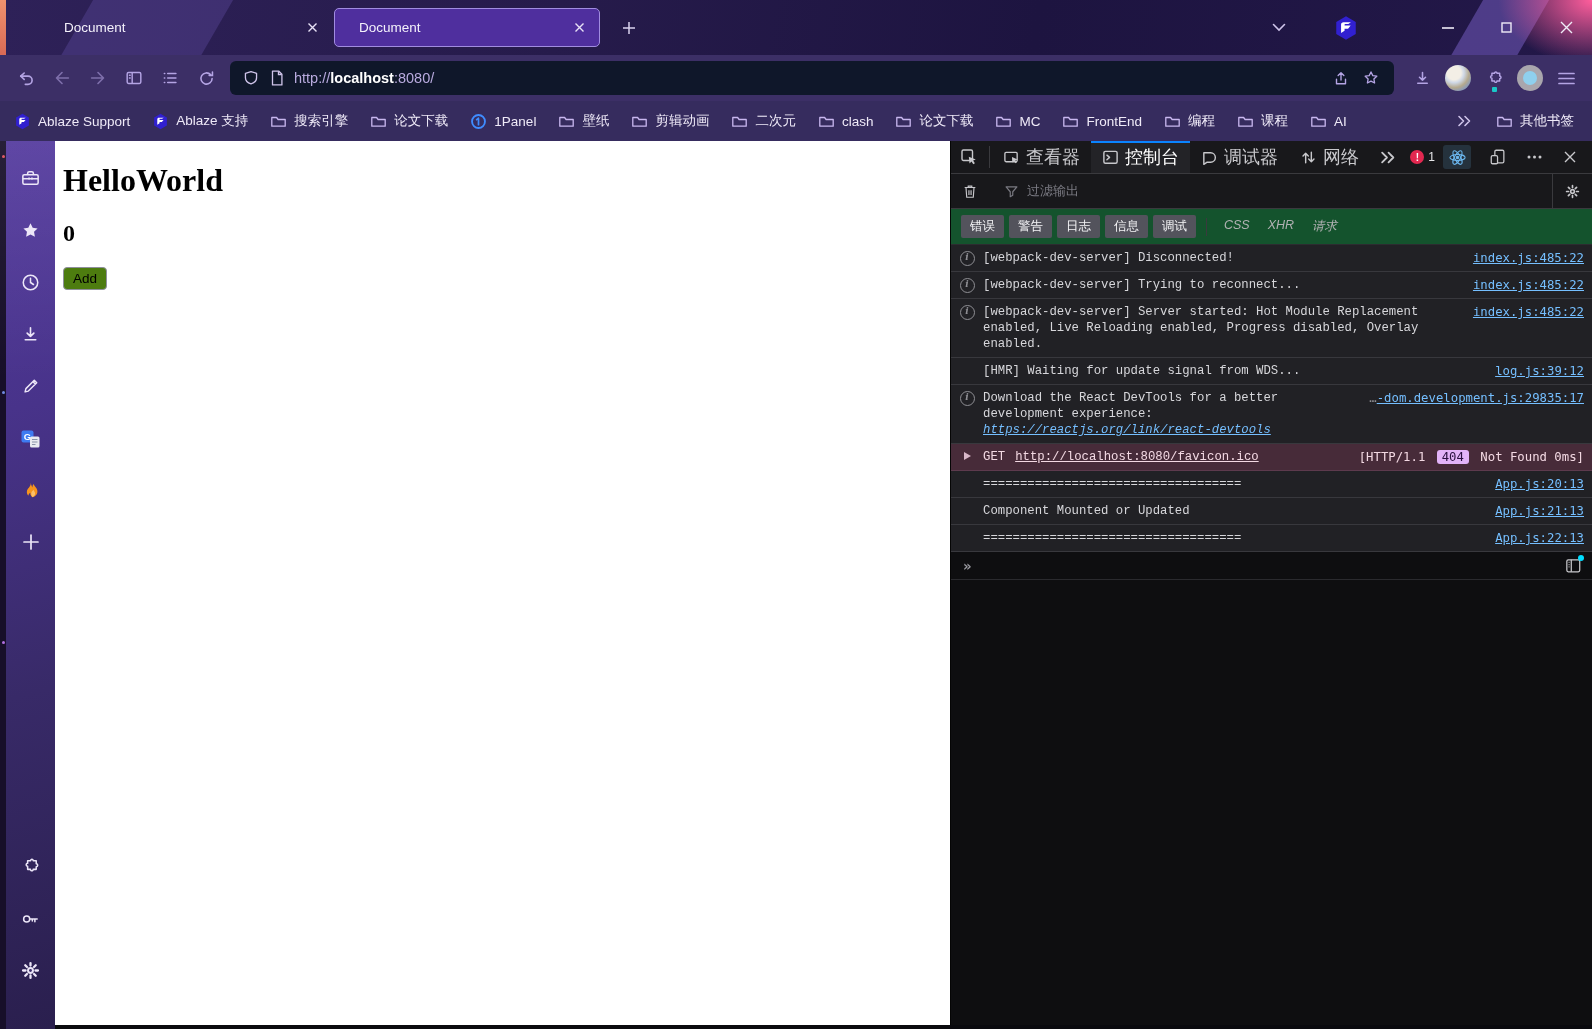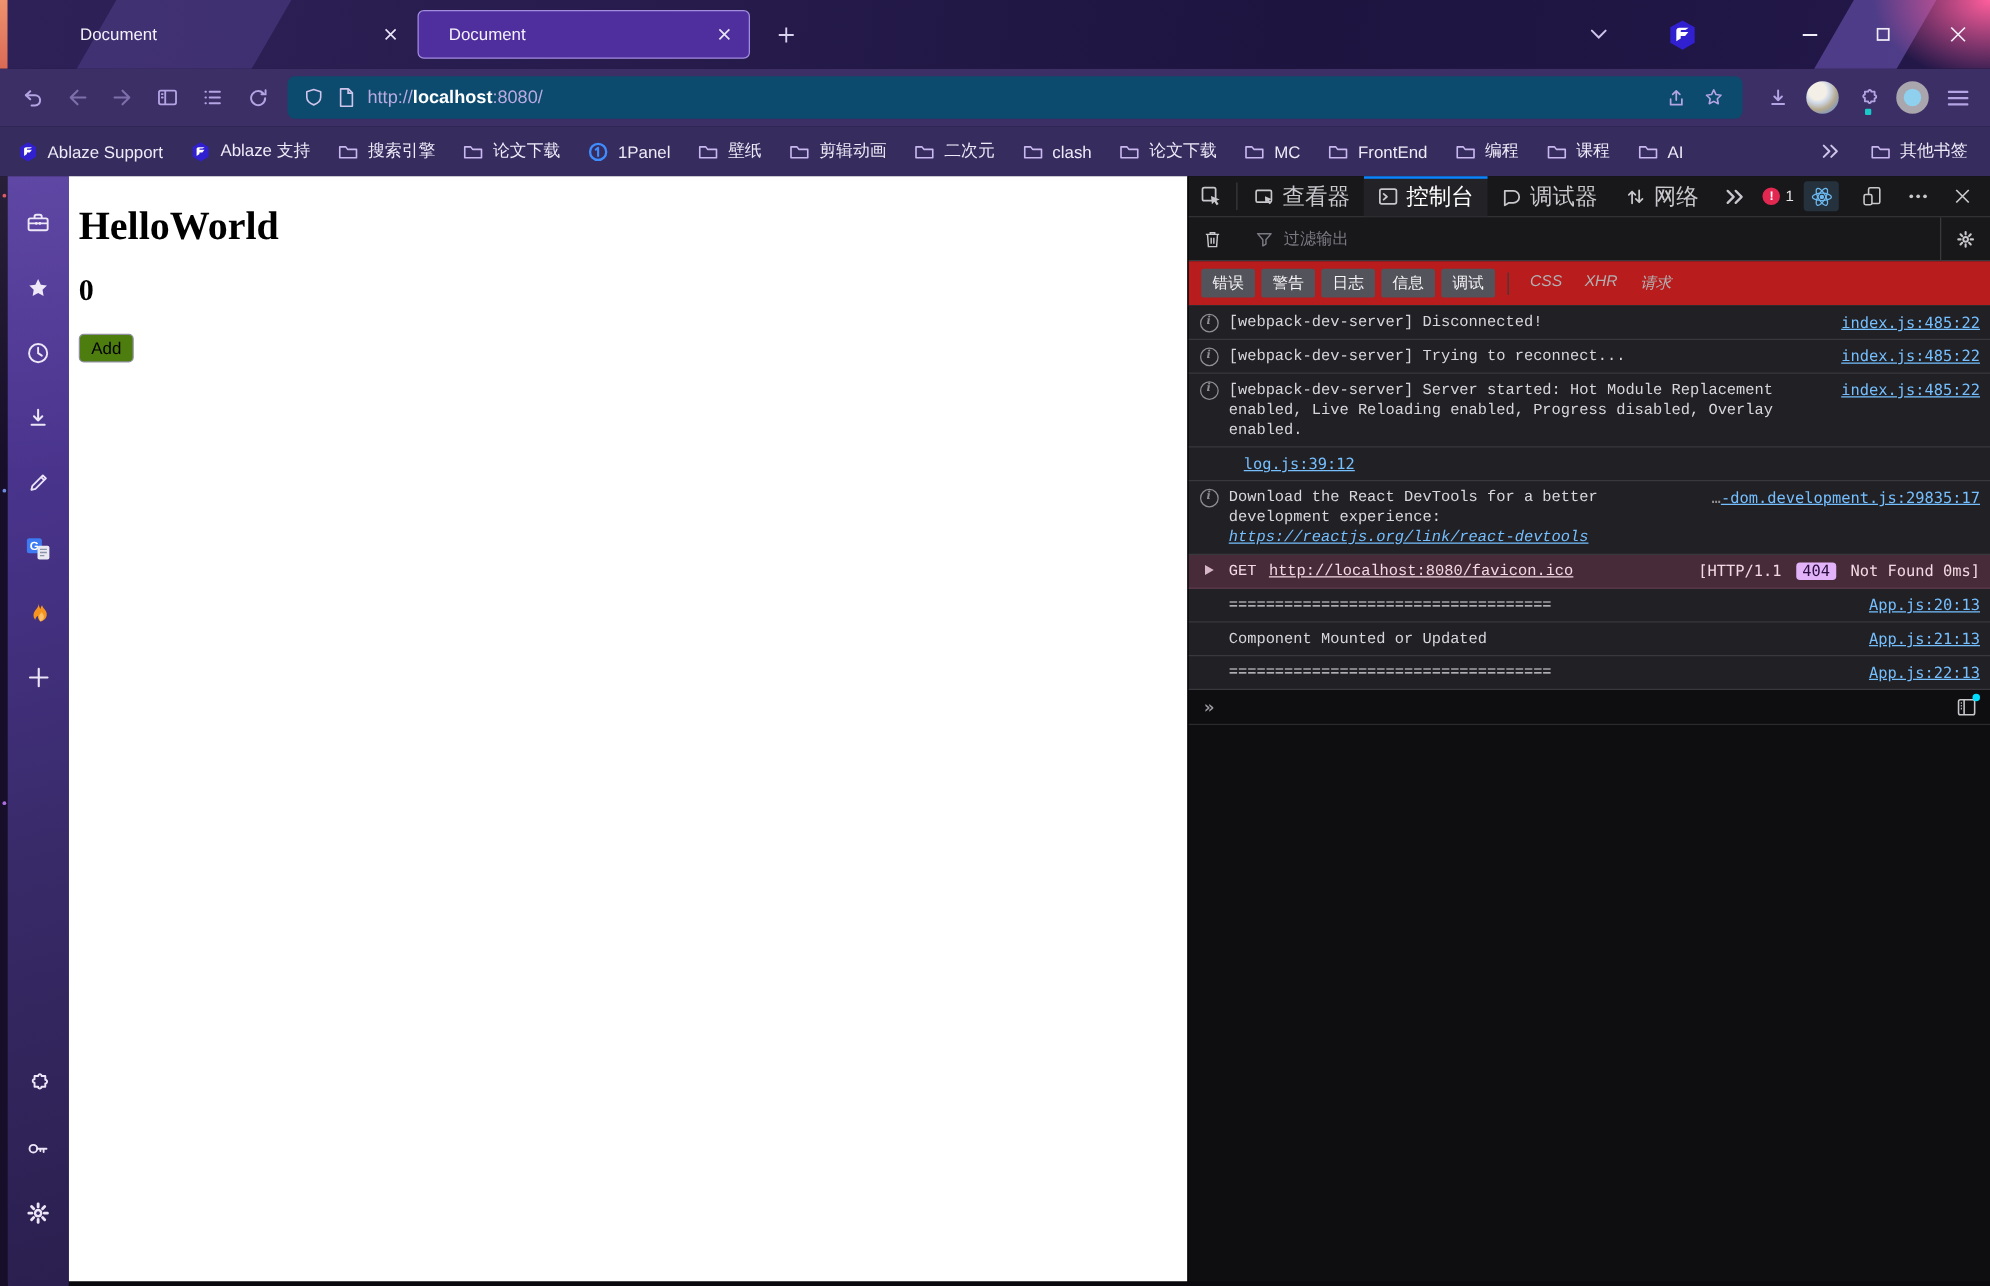--- a/index.html
+++ b/index.html
@@ -30,21 +30,21 @@
   .tr-chevron { left:1262px; width:34px; }
   .tr-logo { left:1328px; width:36px; }
   .tr-min { left:1424px; width:48px; }
   .tr-max { left:1482px; width:48px; }
   .tr-close { left:1540px; width:52px; }
 
   
   .navbar { display:flex; align-items:center; height:46px; background:#3c2f66; padding:0 8px; }
   .nav-btn { width:36px; height:32px; border-radius:4px; display:flex; align-items:center; justify-content:center; flex:none; }
   .nav-btn.dim svg { opacity:.55; }
-  .urlbar { flex:1; height:34px; background:#0c4a6e; border-radius:6px; display:flex; align-items:center;
+  .urlbar { flex:1; height:34px; background:#0f172a; border-radius:6px; display:flex; align-items:center;
     padding:0 8px 0 12px; margin:0 10px 0 6px; }
   .url-ic { margin-right:9px; flex:none; }
   .url-text { font-size:14.5px; color:#b9abdf; white-space:nowrap; }
   .url-text .host { color:#ffffff; font-weight:600; }
   .url-spacer { flex:1; }
   .url-action { width:30px; height:28px; display:flex; align-items:center; justify-content:center; border-radius:4px; flex:none; }
   .avatar-moon { width:26px; height:26px; border-radius:50%;
     background:radial-gradient(circle at 35% 30%, #f3efe6 0 28%, #cfd8e6 40%, #b4a98e 60%, #8d9bb5 75%, #6a7892 100%); flex:none; }
   .avatar-account { width:26px; height:26px; border-radius:50%; background:#a9a6ad; display:flex; align-items:center; justify-content:center; flex:none; }
   .avatar-account i { width:14px; height:14px; border-radius:50%; background:#8fd0ee; display:block; }
@@ -97,21 +97,21 @@
   .atom-btn { width:28px; height:24px; border-radius:3px; background:rgba(108,184,240,.16);
     display:flex; align-items:center; justify-content:center; margin-right:4px; }
 
   .dt-filterbar { height:35px; flex:none; display:flex; align-items:center; background:#18181b; border-bottom:1px solid #3a3a3e; }
   .dt-trash { width:38px; height:100%; display:flex; align-items:center; justify-content:center; flex:none; }
   .dt-filter-input { flex:1; display:flex; align-items:center; gap:8px; padding-left:10px; }
   .dt-filter-placeholder { color:#7a7a82; font-size:13px; }
   .dt-gear { width:40px; height:100%; display:flex; align-items:center; justify-content:center;
     border-left:1px solid #3a3a3e; flex:none; }
 
-  .dt-filterrow { height:36px; flex:none; display:flex; align-items:center; background:#b91c1c; border-bottom:1px solid #2c2c30; padding-left:10px; }
+  .dt-filterrow { height:36px; flex:none; display:flex; align-items:center; background:#14532d; border-bottom:1px solid #2c2c30; padding-left:10px; }
   .dt-filter-btn { background:#53535c; color:#f5f5f7; border:none; border-radius:2px; font-size:12.5px;
     padding:3px 9px; margin-right:5px; font-family:inherit; }
   .dt-cat-sep { width:1px; height:18px; background:#3a3a3e; margin:0 8px 0 5px; }
   .dt-filter-link { color:#b1b1b3; font-size:12.5px; margin:0 9px; }
 
   .dt-console { background:#212125; }
   .c-row { display:flex; align-items:flex-start; padding:5px 8px 5px 0; border-bottom:1px solid #38383d;
     font:12.3px "DejaVu Sans Mono","Liberation Mono",monospace; line-height:16px; }
   .c-gutter { width:32px; flex:none; display:flex; justify-content:center; }
   .i-info::before { content:"i"; display:inline-block; width:13px; height:13px; line-height:12px;
@@ -670,20 +670,21 @@
             <span class="c-msg">[webpack-dev-server] Trying to reconnect...</span>
             <span class="c-src"><a class="c-srclink">index.js:485:22</a></span>
           </div>
           <div class="c-row info">
             <span class="c-gutter i-info"></span>
             <span class="c-msg">[webpack-dev-server] Server started: Hot Module Replacement enabled, Live Reloading enabled, Progress disabled, Overlay enabled.</span>
             <span class="c-src"><a class="c-srclink">index.js:485:22</a></span>
           </div>
           <div class="c-row log">
             <span class="c-gutter"></span>
+            <span class="c-msg">[HMR] Waiting for update signal from WDS...</span>
             <span class="c-src"><a class="c-srclink">log.js:39:12</a></span>
           </div>
           <div class="c-row info">
             <span class="c-gutter i-info"></span>
             <span class="c-msg">Download the React DevTools for a better development experience: <a class="c-inlink">https://reactjs.org/link/react-devtools</a></span>
             <span class="c-src"><span class="c-srcpre">…</span><a class="c-srclink">-dom.development.js:29835:17</a></span>
           </div>
           <div class="c-row network">
             <span class="c-gutter i-arrow"></span>
             <span class="c-msg"><span class="c-netmethod">GET</span><a class="c-neturl">http://localhost:8080/favicon.ico</a></span>

